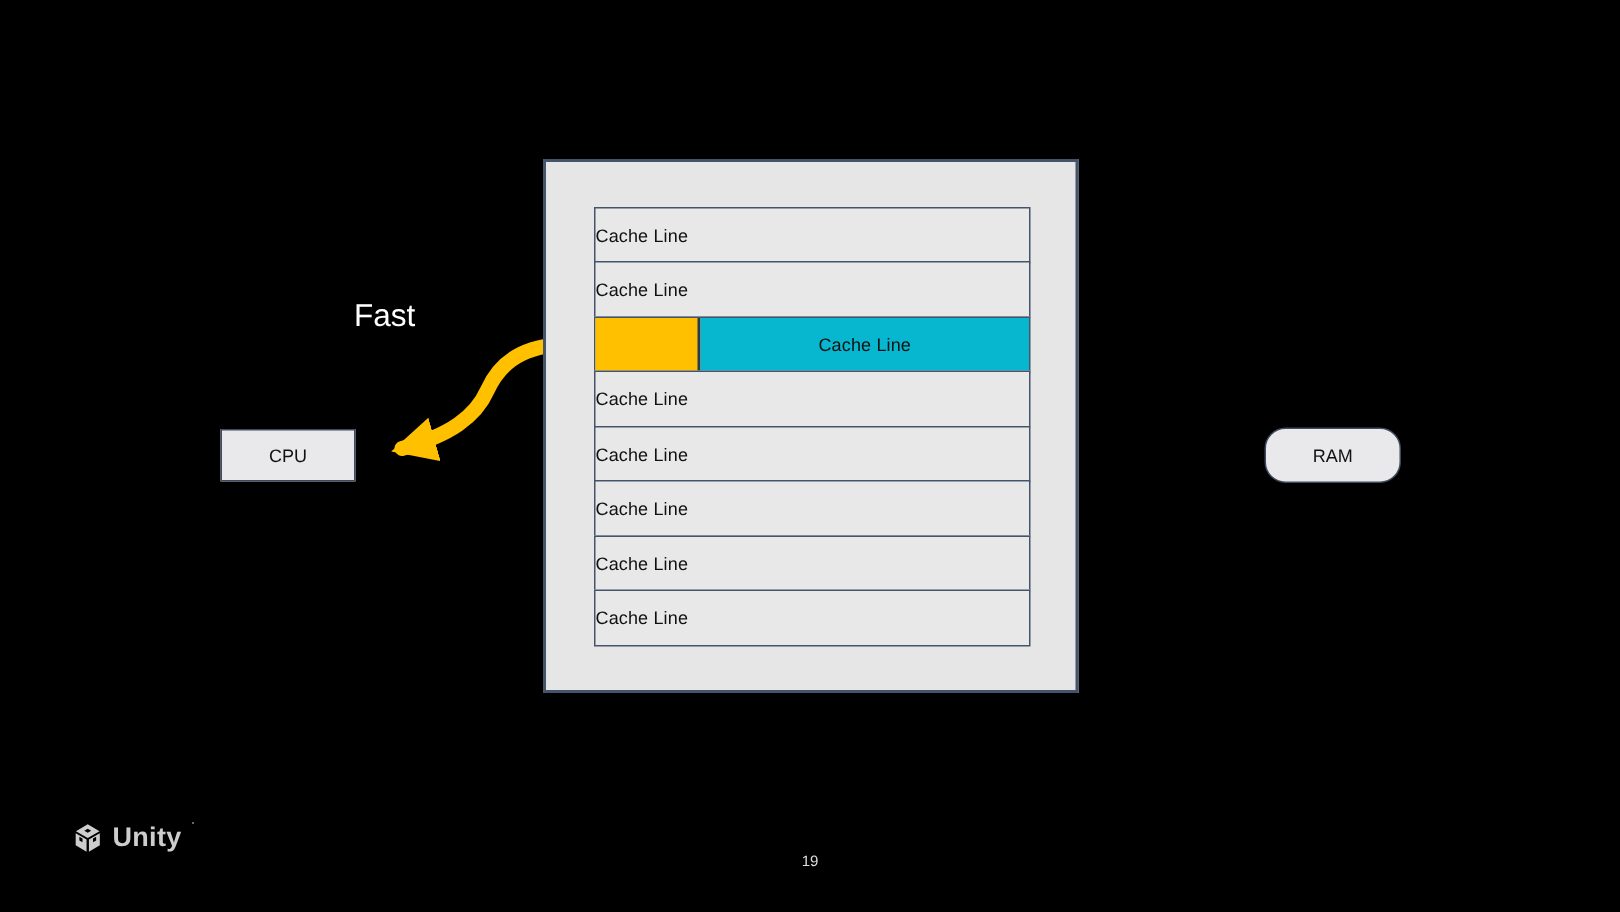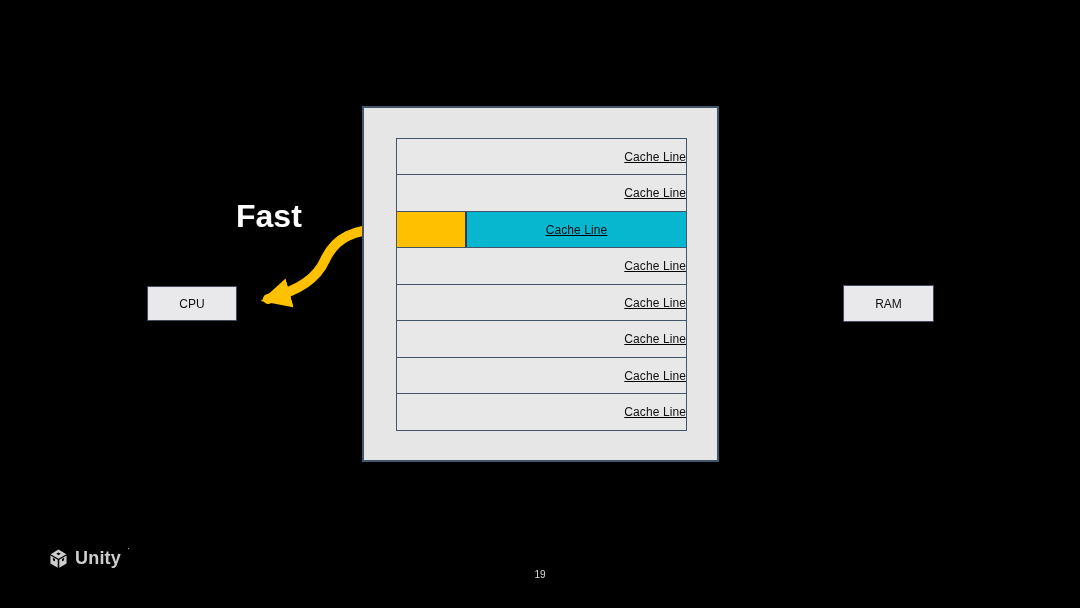--- a/index.html
+++ b/index.html
@@ -37,24 +37,23 @@
     display: flex;
     flex-direction: column;
   }
   .cache-row {
     flex: 1;
     background: #e9e8e8;
     border: 1.5px solid #44546a;
     margin-top: -1.5px;
     display: flex;
     align-items: center;
-    justify-content: flex-end;
+    justify-content: flex-start;
     box-sizing: border-box;
     position: relative;
-    text-decoration: underline;
   }
   .cache-row:first-child { margin-top: 0; }
   .row-label {
     font-size: 12px;
     color: #111111;
     letter-spacing: 0.1px;
   }
   .cache-row.highlighted { padding: 0; }
   .seg-yellow {
     width: 70px;
@@ -75,30 +74,30 @@
     background: #e9e8ea;
     border: 1.5px solid #3f4a5e;
     box-sizing: border-box;
     display: flex;
     align-items: center;
     justify-content: center;
     font-size: 12px;
     color: #111111;
   }
   .cpu-box { left: 147px; top: 286px; width: 90px; height: 35px; justify-content: center; }
-  .ram-box { left: 843px; top: 285px; width: 91px; height: 37px; }
+  .ram-box { left: 843px; top: 285px; width: 91px; height: 37px; border-radius: 14px; }
   
   .fast-label {
     position: absolute;
     left: 236px;
     top: 200px;
     color: #ffffff;
-    font-size: 32px;
+    font-size: 21px;
     line-height: 1;
-    font-weight: 700;
+    font-weight: 400;
   }
   
   .arrow-svg {
     position: absolute;
     left: 0;
     top: 0;
     width: 1080px;
     height: 608px;
     pointer-events: none;
   }

